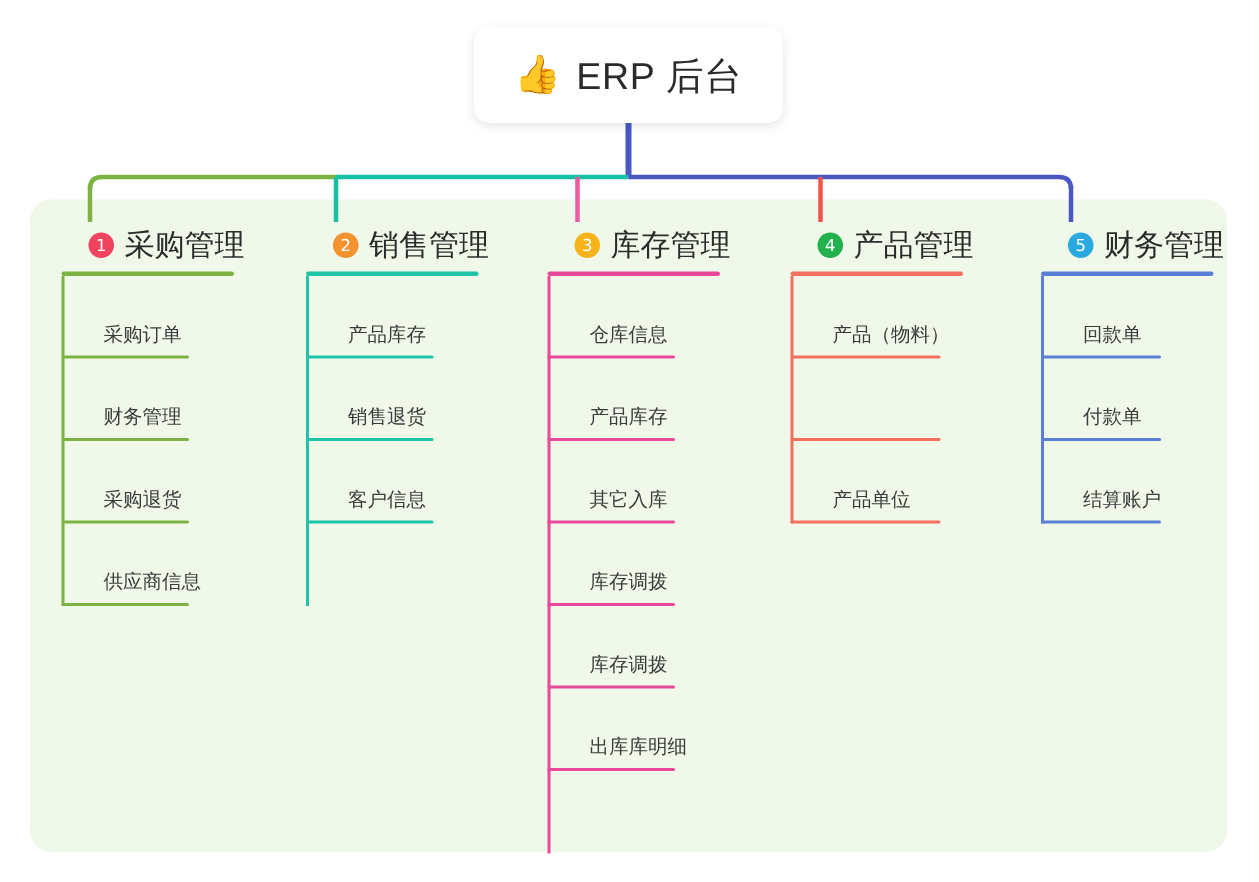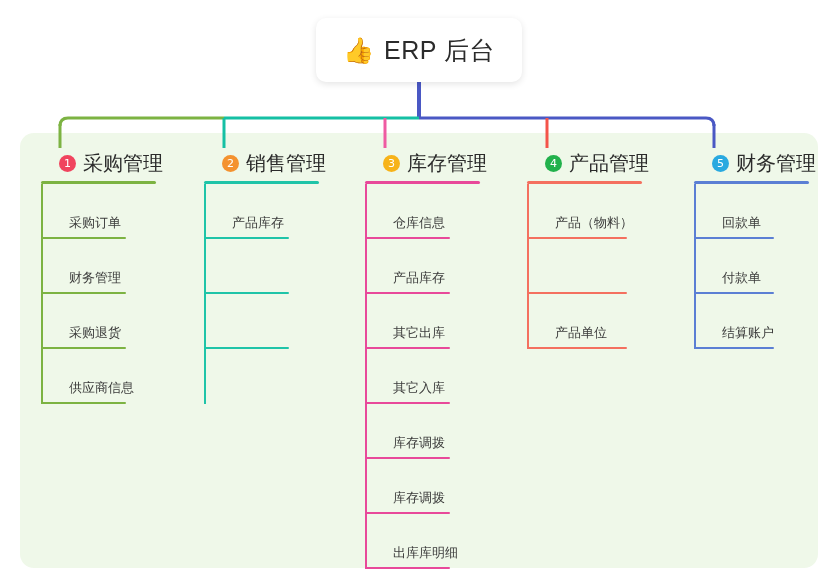--- a/index.html
+++ b/index.html
@@ -133,23 +133,25 @@
           <span class="branch-label">销售管理</span>
         </div>
         <div class="head-rule" style="width: 115px; background: rgb(31, 196, 168);"></div>
         <div class="leaves" style="height: 220px;">
           <div class="spine" style="height: 220px; background: rgb(31, 196, 168);"></div>
           <div class="leaf">
             <div class="leaf-text">产品库存</div>
             <div class="leaf-rule" style="width: 85px; background: rgb(31, 196, 168);"></div>
           </div>
           <div class="leaf">
+            <div class="leaf-text">销售退货</div>
             <div class="leaf-rule" style="width: 85px; background: rgb(31, 196, 168);"></div>
           </div>
           <div class="leaf">
+            <div class="leaf-text">客户信息</div>
             <div class="leaf-rule" style="width: 85px; background: rgb(31, 196, 168);"></div>
           </div>
         </div>
       </div>
       <div class="col" style="left: 365px; top: 150px;">
         <div class="branch-head">
           <span class="badge" style="background: rgb(247, 179, 25);">3</span>
           <span class="branch-label">库存管理</span>
         </div>
         <div class="head-rule" style="width: 115px; background: rgb(232, 73, 154);"></div>
@@ -157,24 +159,20 @@
           <div class="spine" style="height: 385px; background: rgb(232, 73, 154);"></div>
           <div class="leaf">
             <div class="leaf-text">仓库信息</div>
             <div class="leaf-rule" style="width: 85px; background: rgb(232, 73, 154);"></div>
           </div>
           <div class="leaf">
             <div class="leaf-text">产品库存</div>
             <div class="leaf-rule" style="width: 85px; background: rgb(232, 73, 154);"></div>
           </div>
           <div class="leaf">
-            <div class="leaf-text">其它出库</div>
-            <div class="leaf-rule" style="width: 85px; background: rgb(232, 73, 154);"></div>
-          </div>
-          <div class="leaf">
             <div class="leaf-text">其它入库</div>
             <div class="leaf-rule" style="width: 85px; background: rgb(232, 73, 154);"></div>
           </div>
           <div class="leaf">
             <div class="leaf-text">库存调拨</div>
             <div class="leaf-rule" style="width: 85px; background: rgb(232, 73, 154);"></div>
           </div>
           <div class="leaf">
             <div class="leaf-text">库存调拨</div>
             <div class="leaf-rule" style="width: 85px; background: rgb(232, 73, 154);"></div>

